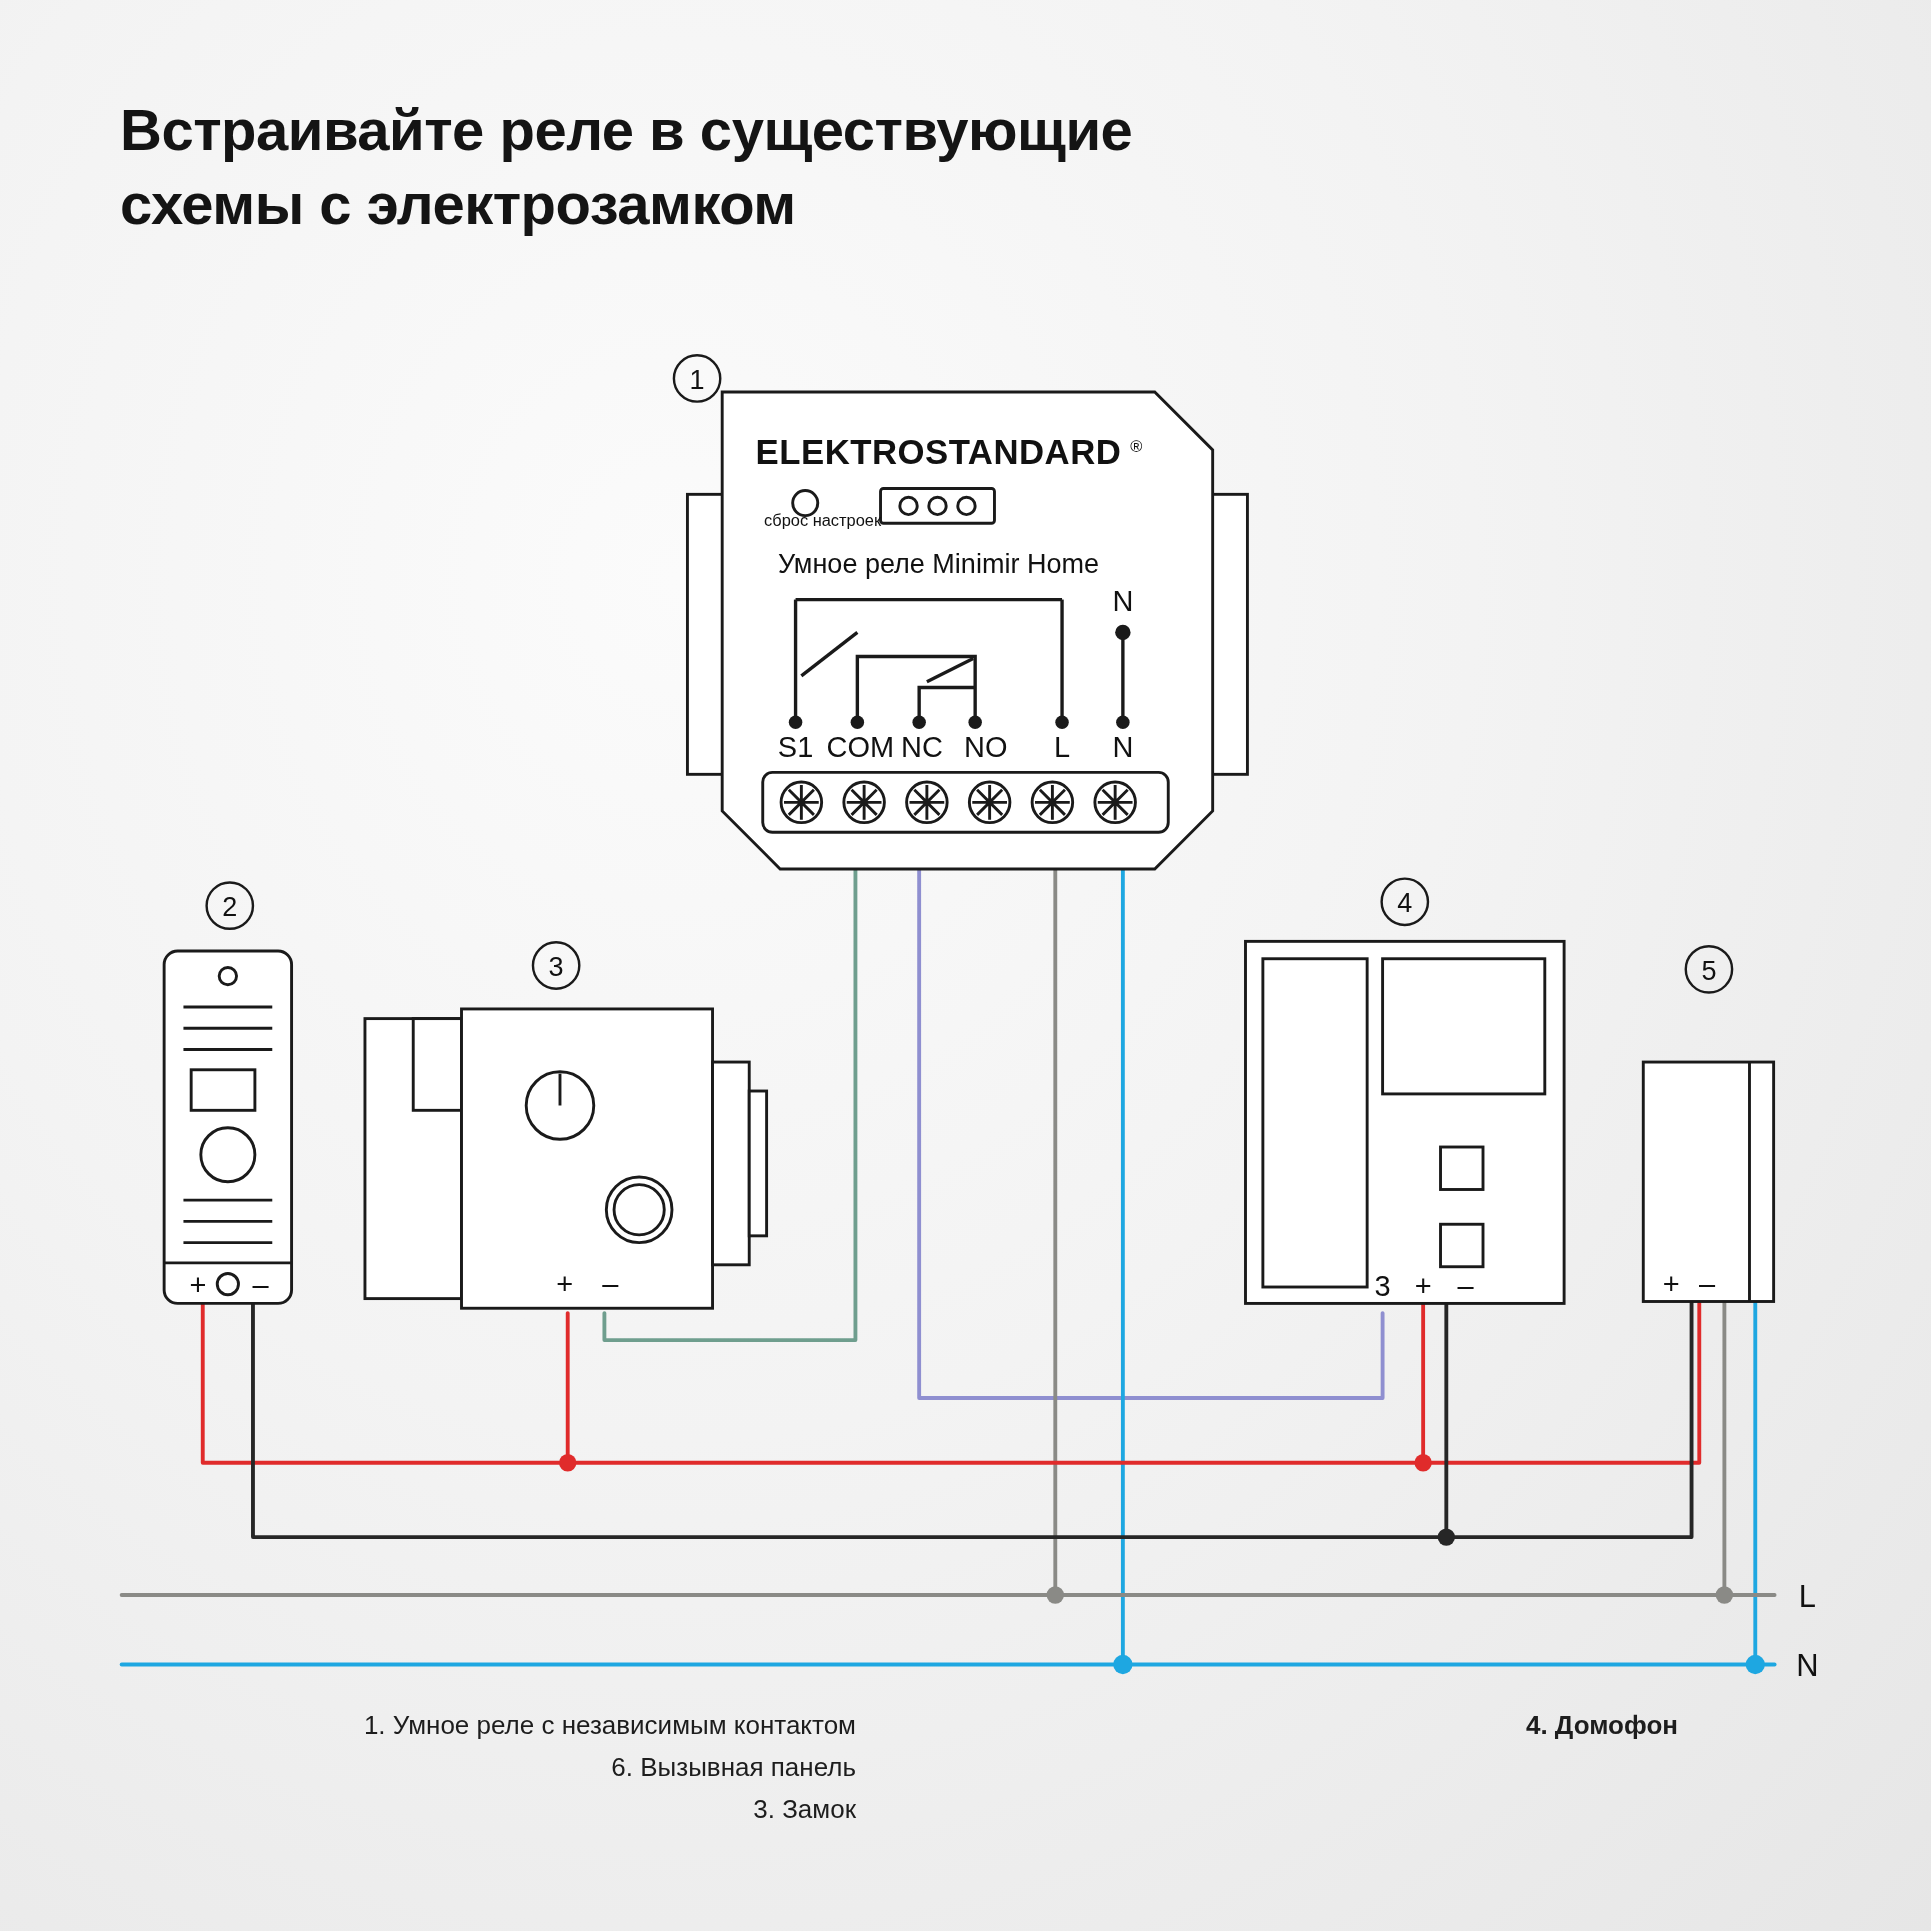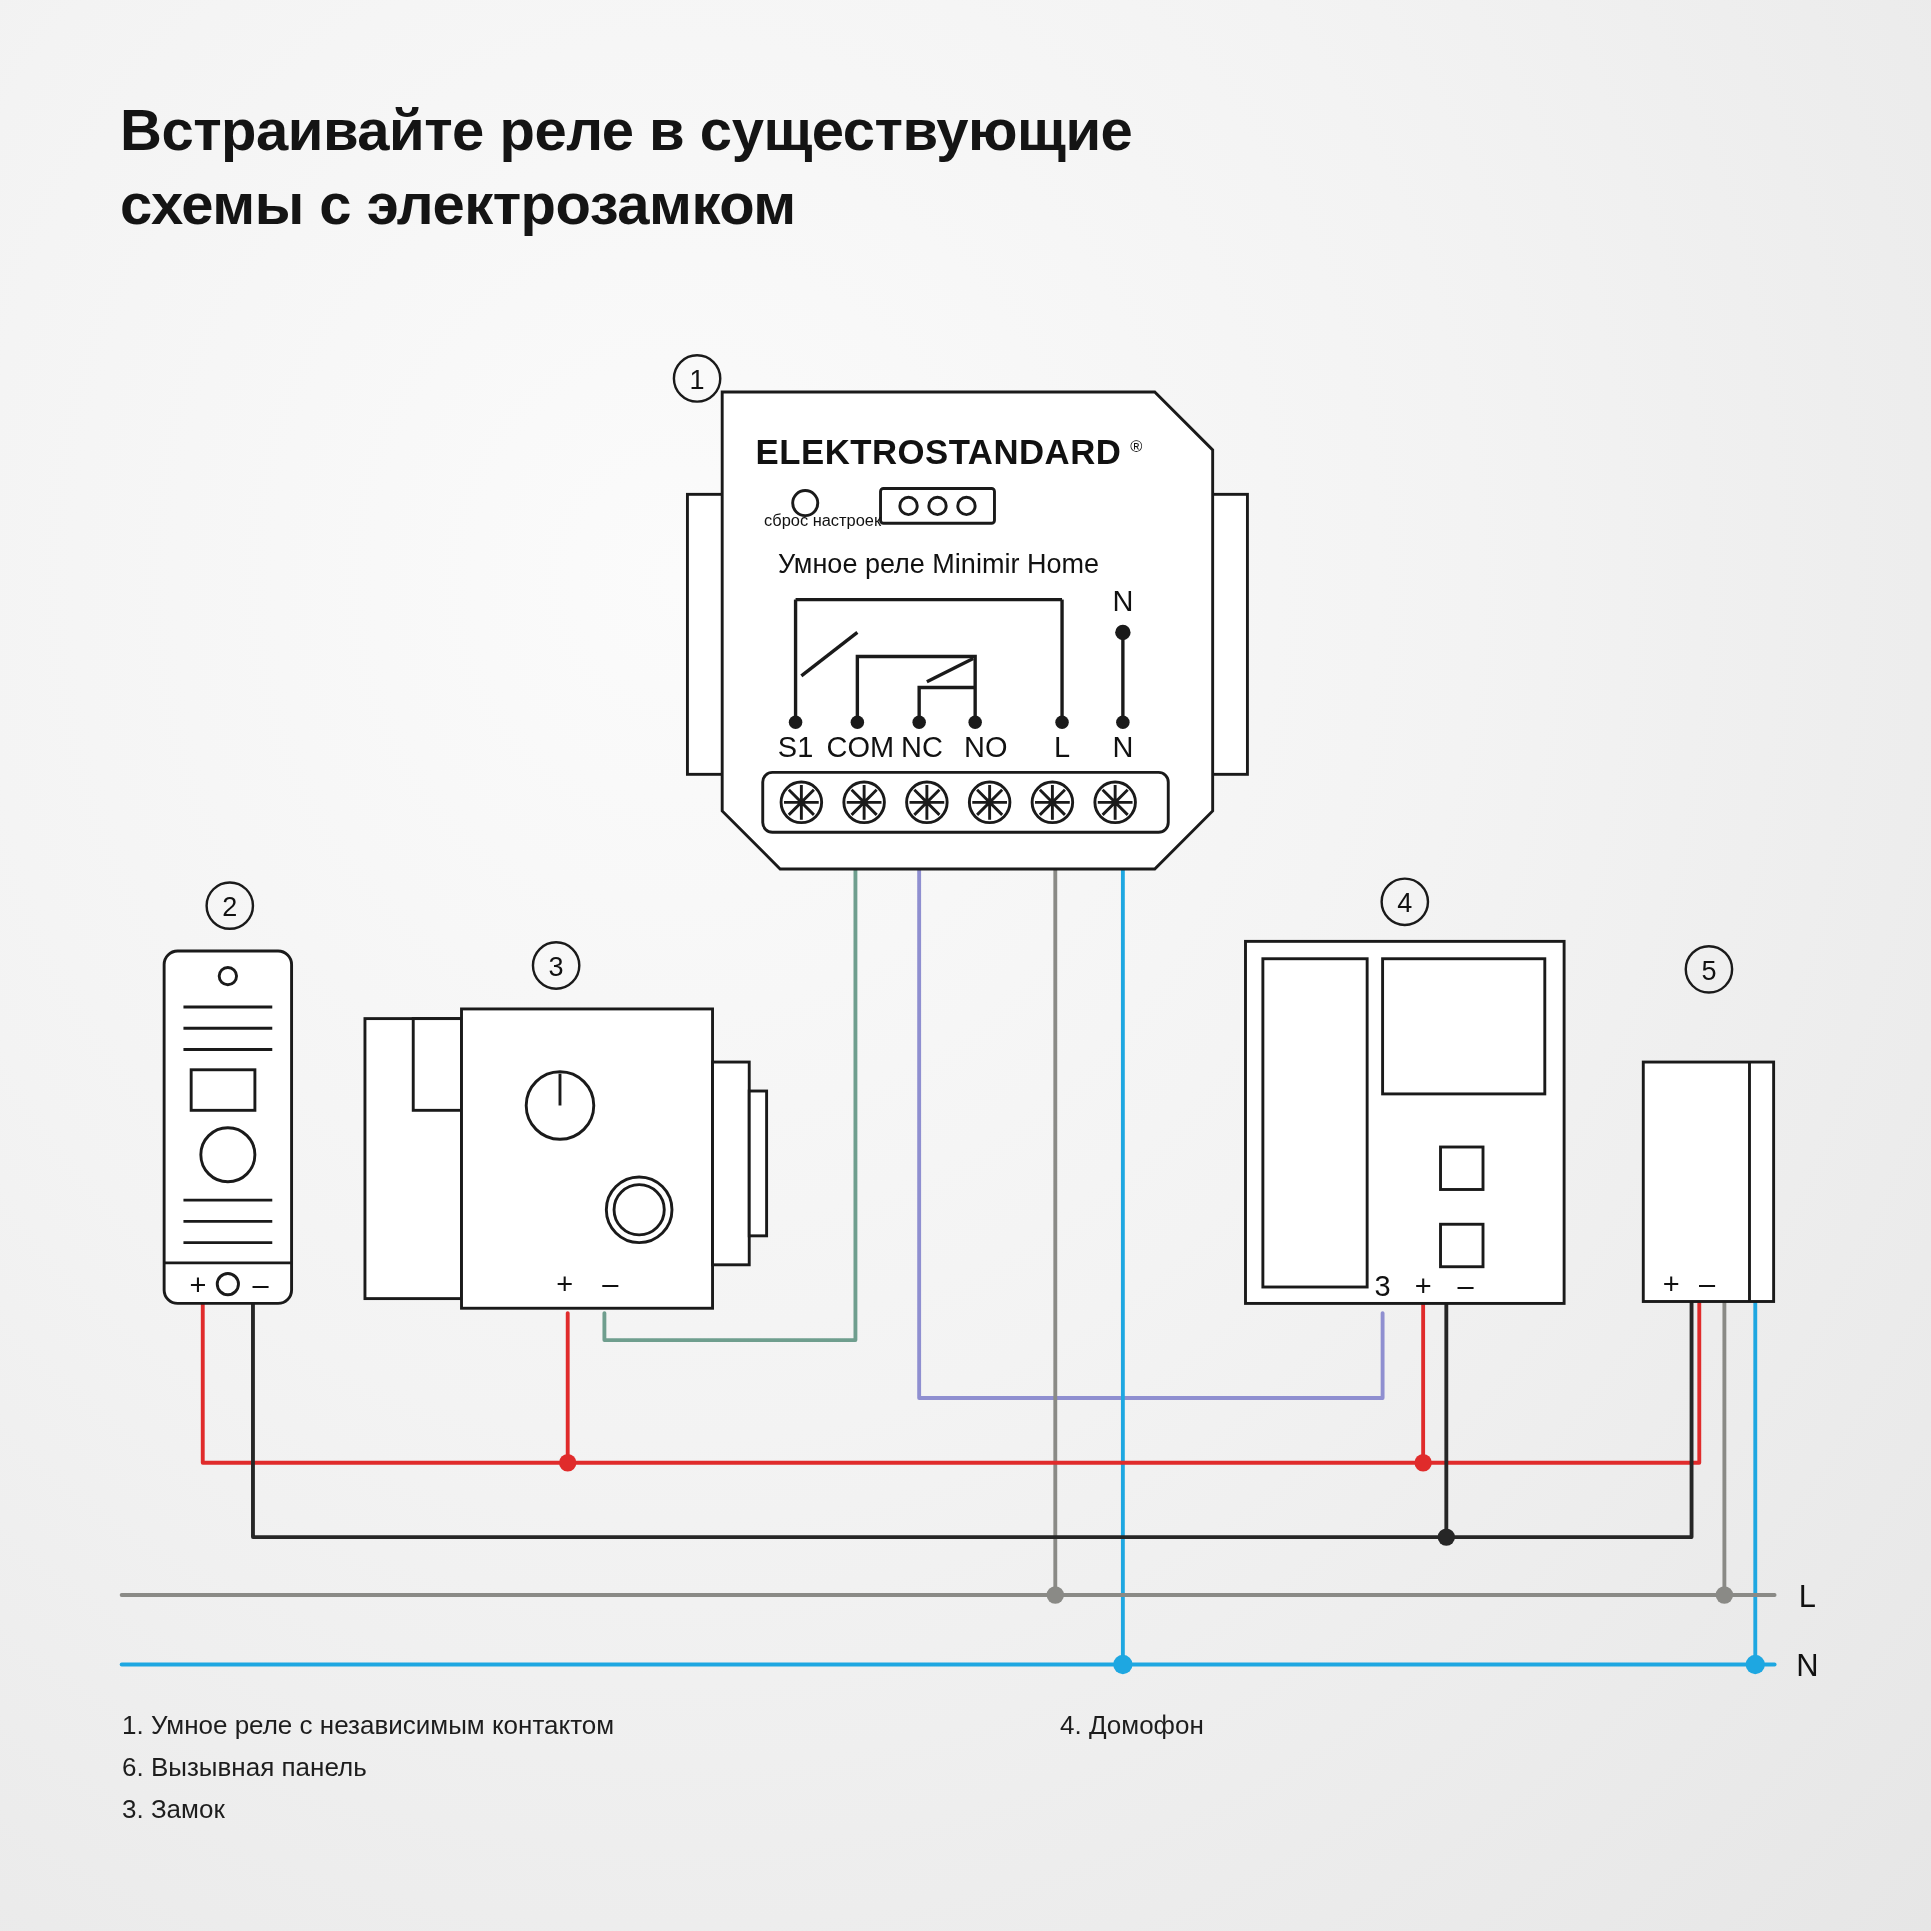--- a/index.html
+++ b/index.html
@@ -37,23 +37,24 @@
     position: absolute;
     left: 0; top: 0;
     width: 1931px;
     height: 1931px;
   }
   .legend {
     position: absolute;
     font-size: 26px;
     line-height: 1.62;
     color: #1d1d1d;
+    text-align: right;
   }
   .legend.col1 { left: 122px; top: 1704px; width: 734px; }
-  .legend.col2 { left: 1060px; top: 1704px; width: 618px; }
+  .legend.col2 { left: 1060px; top: 1704px; width: 618px; font-weight: bold; }
   .legend div { white-space: pre; }
 </style>
 </head>
 <body>
 
 <div id="stage">
 
   <div class="title">Встраивайте реле в существующие
 схемы с электрозамком</div>
 

